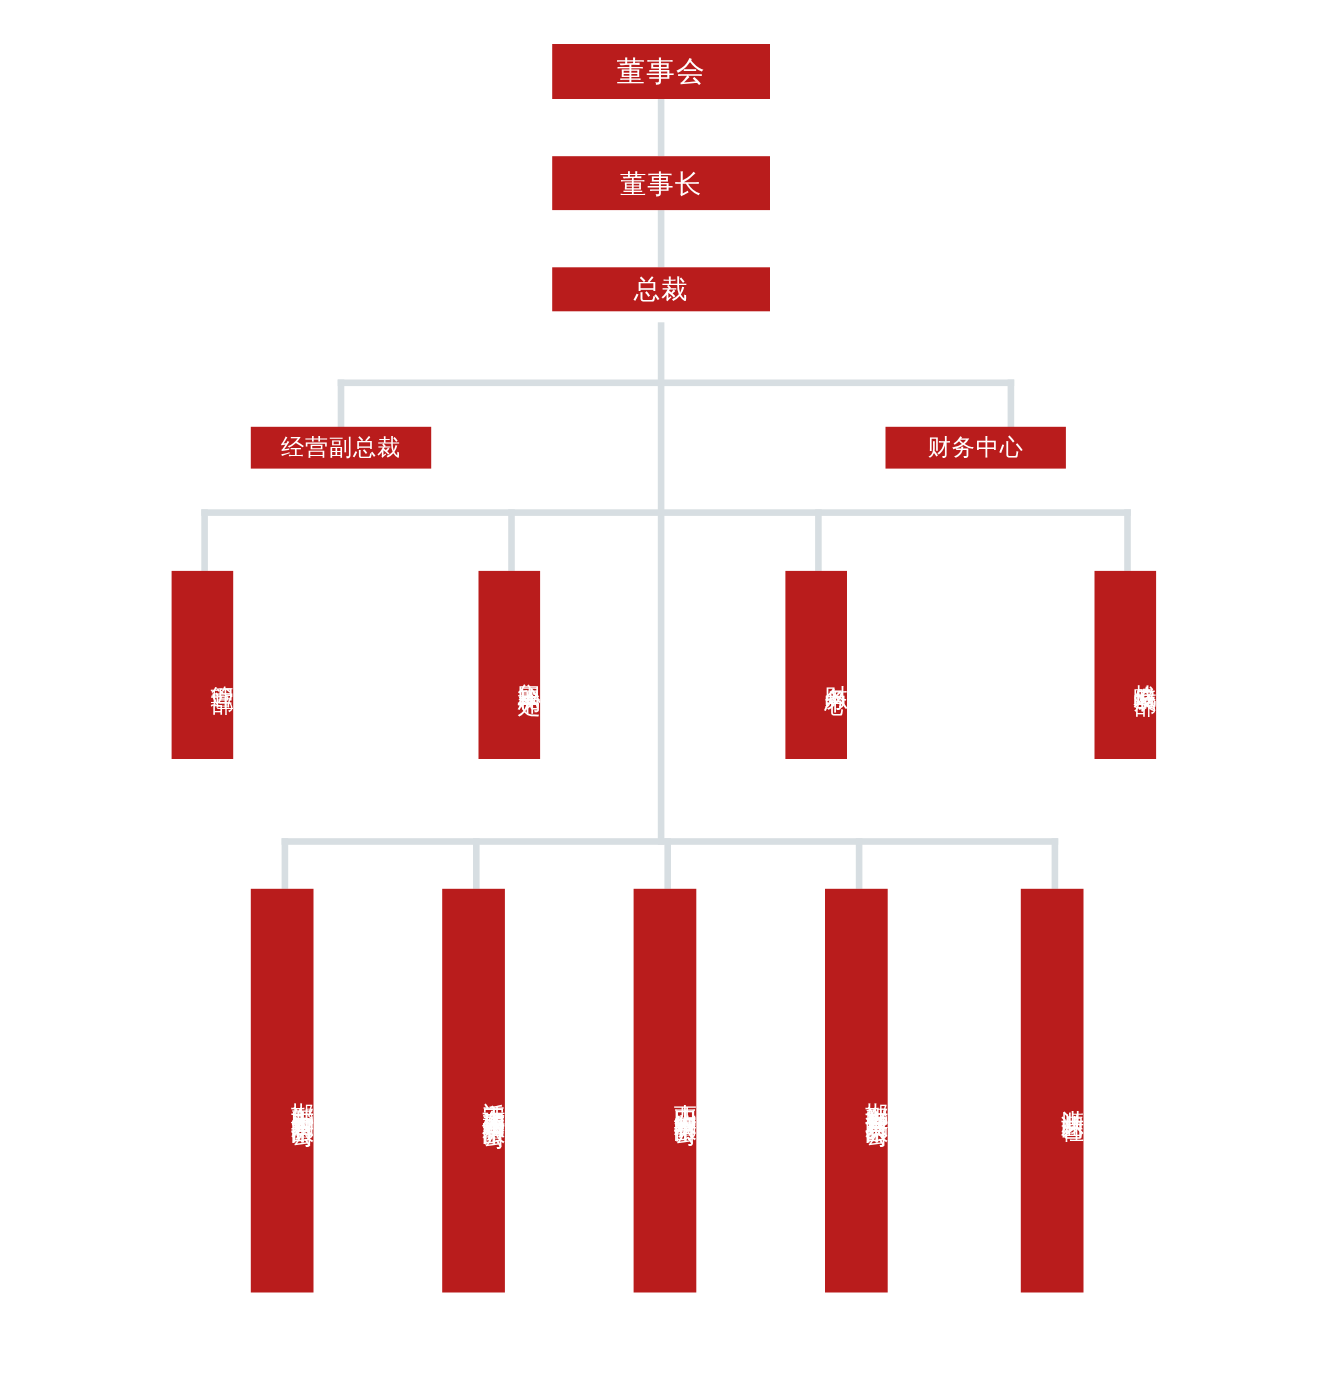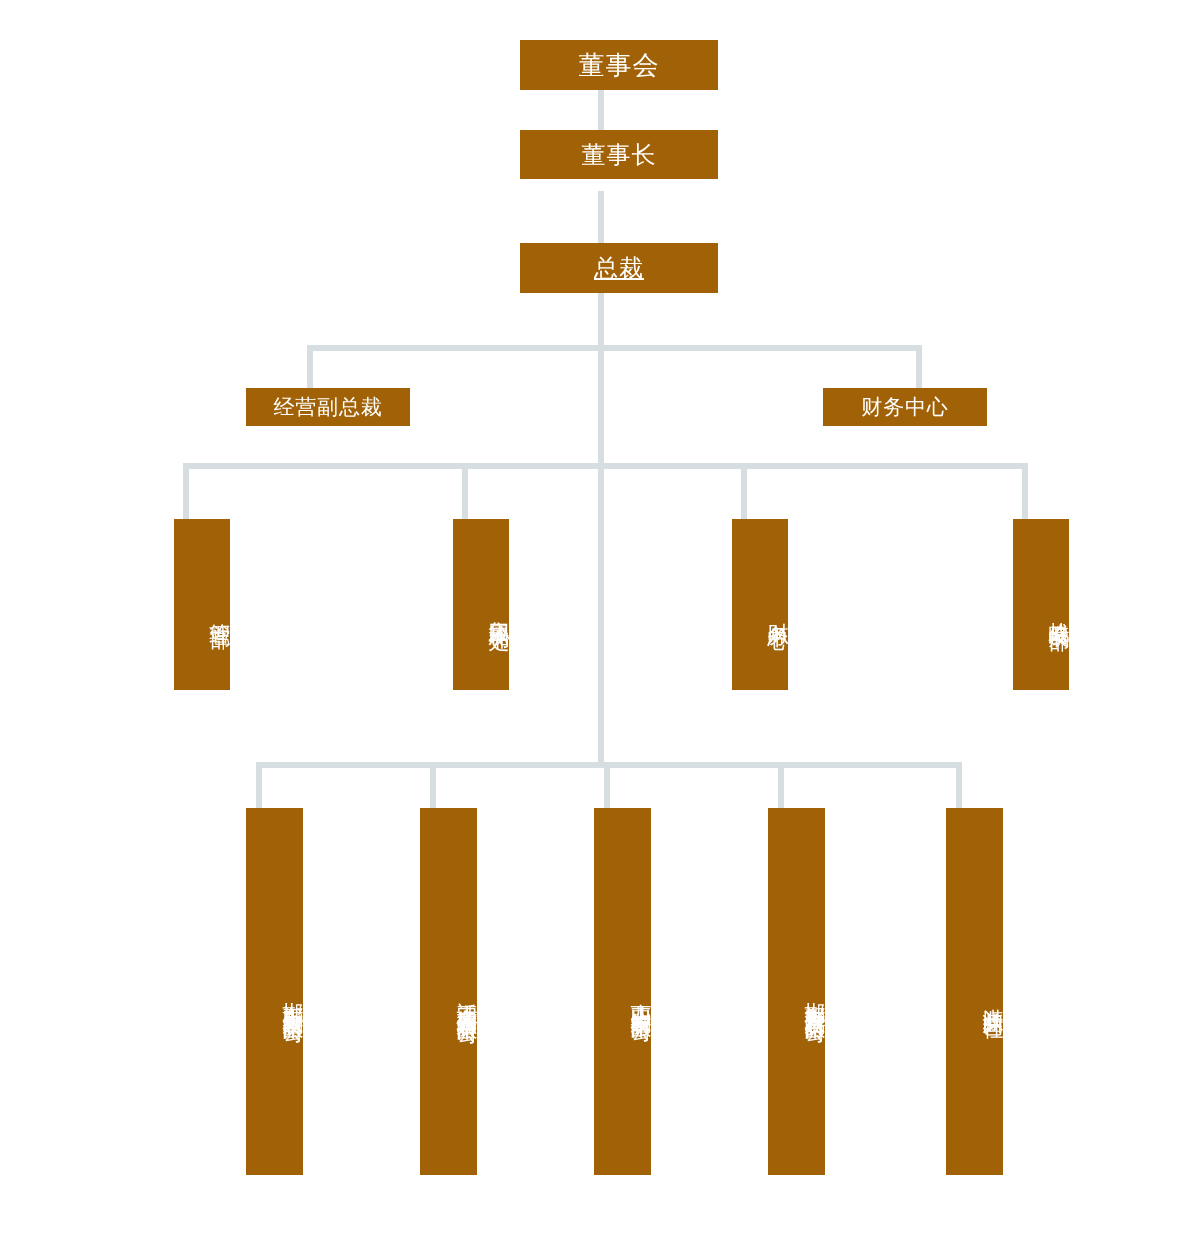--- a/index.html
+++ b/index.html
@@ -22,29 +22,28 @@
   .conn {
     position: absolute;
     background: #d7dee2;
   }
   .conn-v { width: 6px; }
   .conn-h { height: 6px; }
 
   
   .node {
     position: absolute;
-    background: #a16207;
+    background: #b91c1c;
     color: #ffffff;
     box-sizing: border-box;
     display: flex;
     align-items: center;
     justify-content: center;
     text-align: center;
     letter-spacing: 0.04em;
-    margin-left: 18px;
   }
   .node.horiz {
     writing-mode: horizontal-tb;
   }
   .node.vert {
     writing-mode: vertical-rl;
     text-orientation: upright;
     align-items: flex-start;
     justify-content: center;
     padding-top: 12px;
@@ -79,23 +78,23 @@
 
   <div class="conn conn-h" style="left:256px; top:762px; width:706px;"></div>
   <div class="conn conn-v" style="left:256px; top:762px; height:46px;"></div>
   <div class="conn conn-v" style="left:430px; top:762px; height:46px;"></div>
   <div class="conn conn-v" style="left:604px; top:762px; height:46px;"></div>
   <div class="conn conn-v" style="left:778px; top:762px; height:46px;"></div>
   <div class="conn conn-v" style="left:956px; top:762px; height:46px;"></div>
 
   <div class="node horiz lvl-board" style="left:502px; top:40px; width:198px; height:50px;">董事会</div>
 
-  <div class="node horiz lvl-chair" style="left:502px; top:130px; width:198px; height:49px;">董事长</div>
+  <div class="node horiz lvl-chair" style="left:502px; top:142px; width:198px; height:49px;">董事长</div>
 
-  <div class="node horiz lvl-pres" style="left:502px; top:243px; width:198px; height:50px;text-decoration:underline;">总裁</div>
+  <div class="node horiz lvl-pres" style="left:502px; top:243px; width:198px; height:40px;">总裁</div>
 
   <div class="node horiz lvl-vp" style="left:228px; top:388px; width:164px; height:38px;text-align:center;">经营副总裁</div>
 
   <div class="node horiz lvl-vp" style="left:805px; top:388px; width:164px; height:38px;">财务中心</div>
 
   <div class="node vert lvl-dept" style="left:156px; top:519px; width:56px; height:171px;">管理部</div>
 
   <div class="node vert lvl-dept" style="left:435px; top:519px; width:56px; height:171px;">集团秘书处</div>
 
   <div class="node vert lvl-dept" style="left:714px; top:519px; width:56px; height:171px;">财务中心</div>

